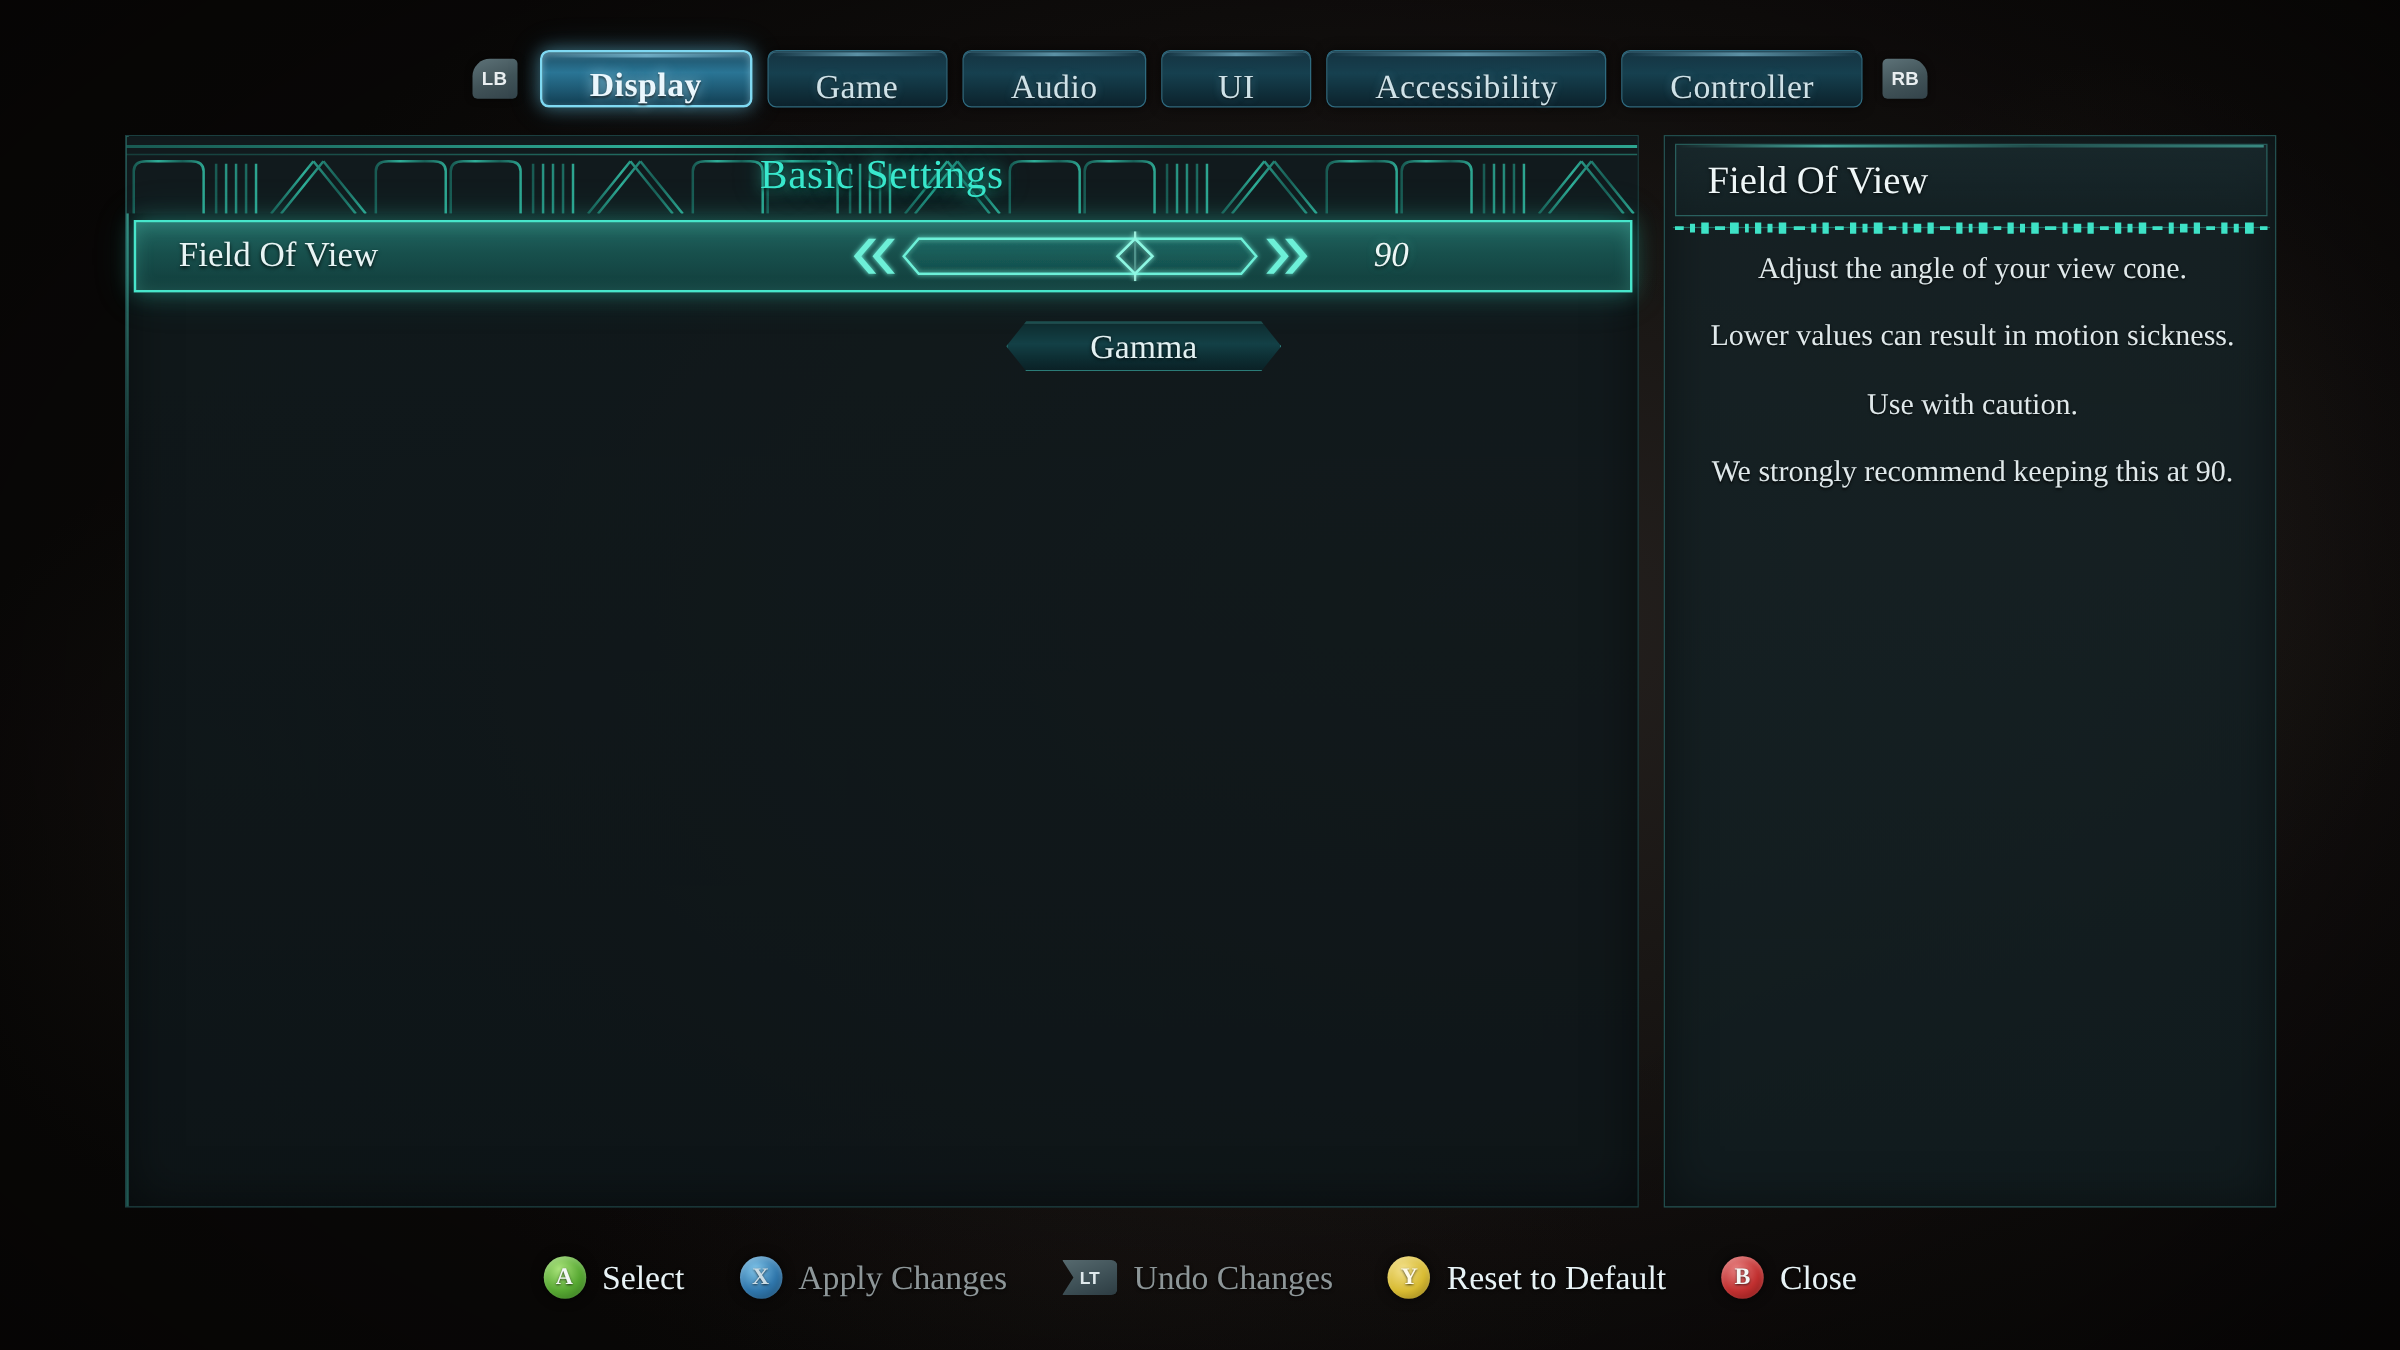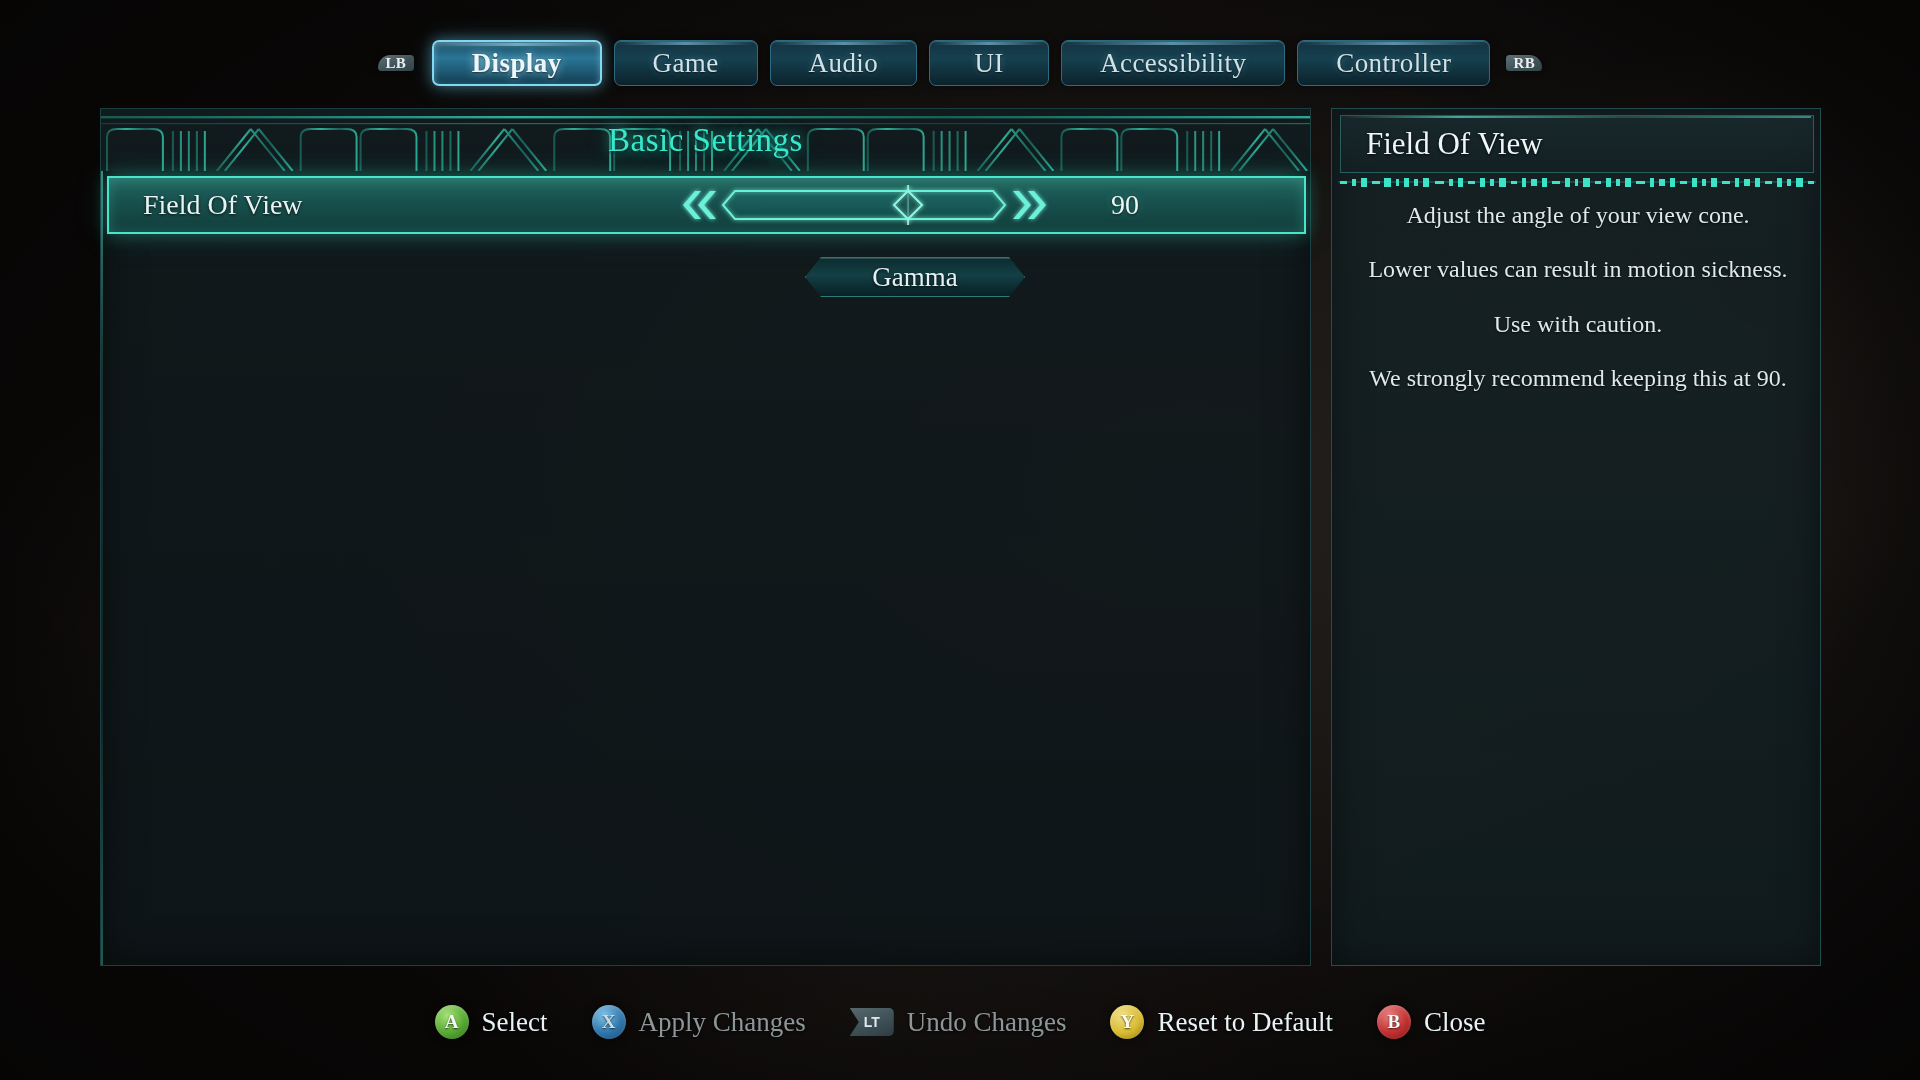--- a/index.html
+++ b/index.html
@@ -37,38 +37,38 @@
 
   
   #tabbar {
     position: absolute;
     top: 34px; left: 0; width: 1920px; height: 58px;
     display: flex; align-items: center; justify-content: center;
     gap: 12px;
   }
 
   .bumper {
-    width: 36px; height: 16px;
-    display: flex; align-items: center; justify-content: center;
-    font-family: Liberation Serif, serif;
+    width: 36px; height: 32px;
+    display: flex; align-items: center; justify-content: center;
+    font-family: Liberation Sans, sans-serif;
     font-weight: 700; font-size: 15px;
     color: #e9eef0;
     letter-spacing: .3px;
     background: linear-gradient(160deg, #5d7278 0%, #415358 55%, #33434a 100%);
     box-shadow: 0 0 6px rgba(0,0,0,.6);
   }
   .bumper.lb { border-radius: 14px 4px 4px 4px; margin-right: 6px; }
   .bumper.rb { border-radius: 4px 14px 4px 4px; margin-left: 4px; text-align: center; }
 
   .tab {
     position: relative;
     height: 46px;
     min-width: 120px;
     padding: 0 38px;
-    display: flex; align-items: center; justify-content: center;
+    display: flex; align-items: flex-end; justify-content: center;
     font-size: 27px;
     letter-spacing: .4px;
     color: #cfe2e8;
     border-radius: 7px;
     background: linear-gradient(180deg, #153341 0%, #16404f 40%, #10303c 72%, #0c222c 100%);
     border: 1px solid #2f6b80;
     box-shadow: inset 0 1px 0 rgba(140,210,235,.30), 0 0 9px rgba(0,0,0,.55);
     text-shadow: 0 0 7px rgba(120,200,230,.35), 0 1px 2px rgba(0,0,0,.85);
     cursor: pointer;
   }
@@ -141,21 +141,22 @@
     color: #e7f4f4;
     text-shadow: 0 1px 3px rgba(0,0,0,.8);
     white-space: nowrap;
   }
 
   .slider-wrap {
     position: absolute;
     left: 570px; top: 50%;
     transform: translateY(-50%);
     display: flex; align-items: center;
-    gap: 16px;
+    gap: 4px;
+    font-style: italic;
   }
   .slider-svg { display: block; }
   .slider-value {
     margin-left: 16px;
     font-size: 28px;
     color: #edf7f6;
     text-shadow: 0 0 8px rgba(90,230,205,.35), 0 1px 3px rgba(0,0,0,.8);
   }
 
   

